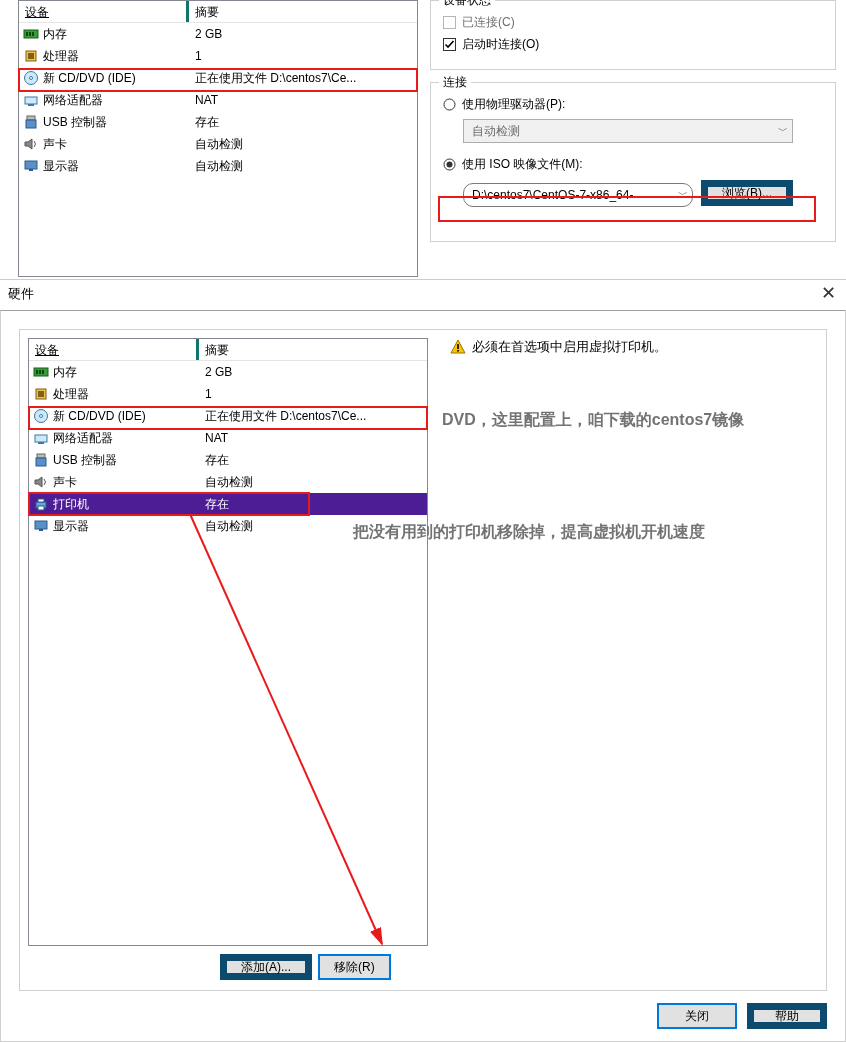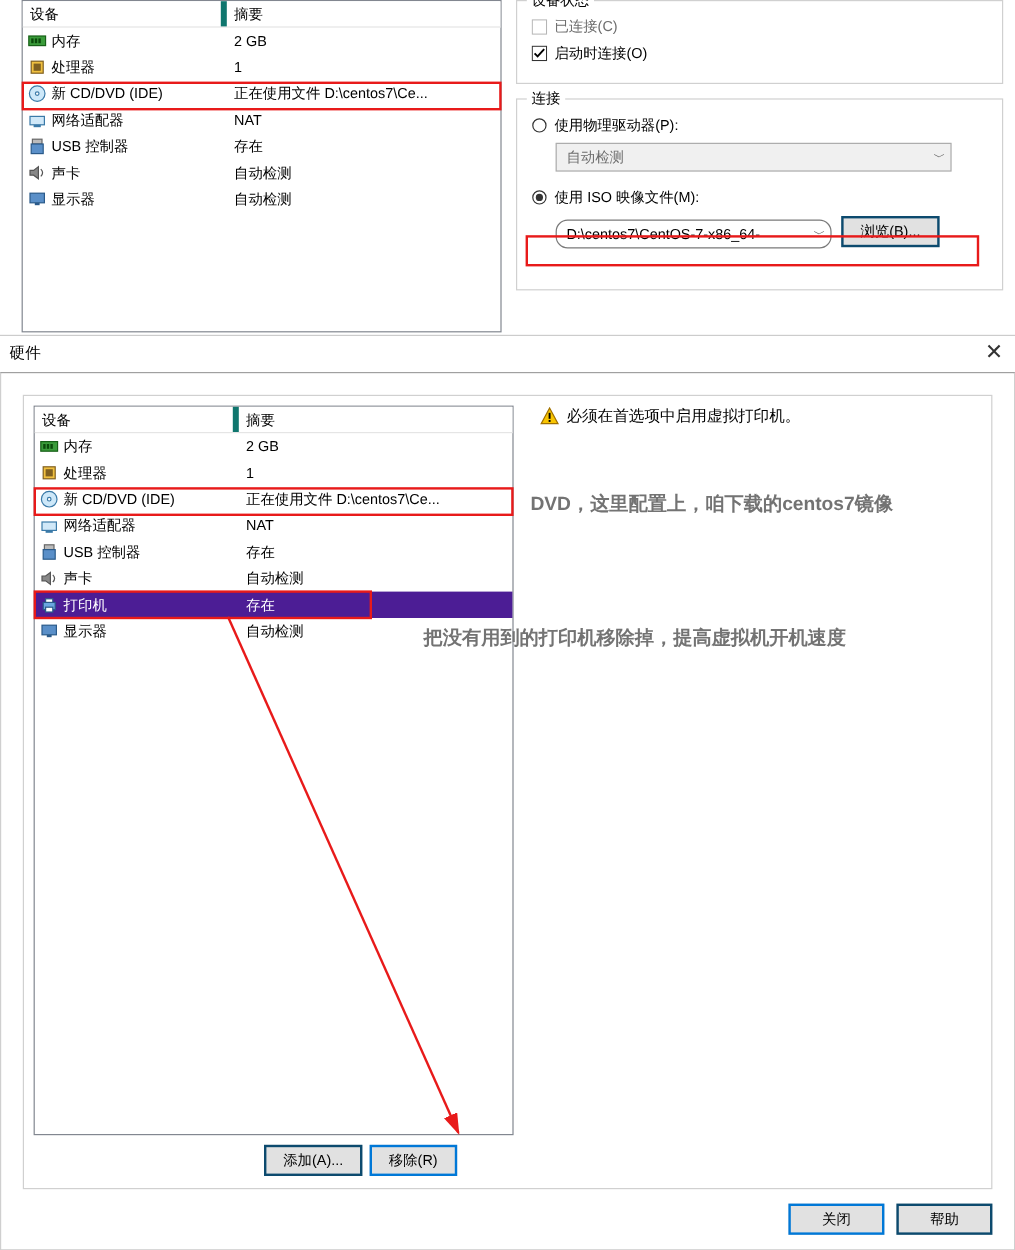--- a/index.html
+++ b/index.html
@@ -29,21 +29,21 @@
     border: 1px solid #828790;
     background: #fff;
   }
   .list-header {
     display: flex;
     background: #fff;
     border-bottom: 1px solid #e5e5e5;
     height: 22px;
     line-height: 22px;
   }
-  .col-dev { width: 170px; padding-left: 6px; border-right: 5px solid #0f766e;}
+  .col-dev { width: 170px; padding-left: 6px; border-right: 3px solid #0f766e; text-decoration: underline;}
   .col-sum { flex: 1; padding-left: 6px; }
   .list-body { }
   .row {
     display: flex;
     height: 22px;
     line-height: 22px;
     align-items: center;
     justify-content: space-between;
   }
   .row.selected { background: #4c1d95; color: #fff; }
@@ -101,21 +101,21 @@
     color: #6d6d6d;
     justify-content: space-between;
   }
   .combo.enabled { background:#fff; color:#000; border-color:#7a7a7a;}
   .combo .chev { font-size: 10px; color:#606060;}
   .combo.sm { width: 230px; display:inline-flex;border-radius:10px;}
   .btn {
     display:inline-flex;
     align-items:center;
     justify-content:center;
-    border: 2px solid #0c4a6e;
+    border: 7px solid #0c4a6e;
     background: #e1e1e1;
     height: 26px;
     padding: 0 14px;
     cursor: pointer;
     font-size: 12px;
   }
   .btn.default { border: 2px solid #0078d7; background:#e1e1e1;}
 
   
   .hw-label {

